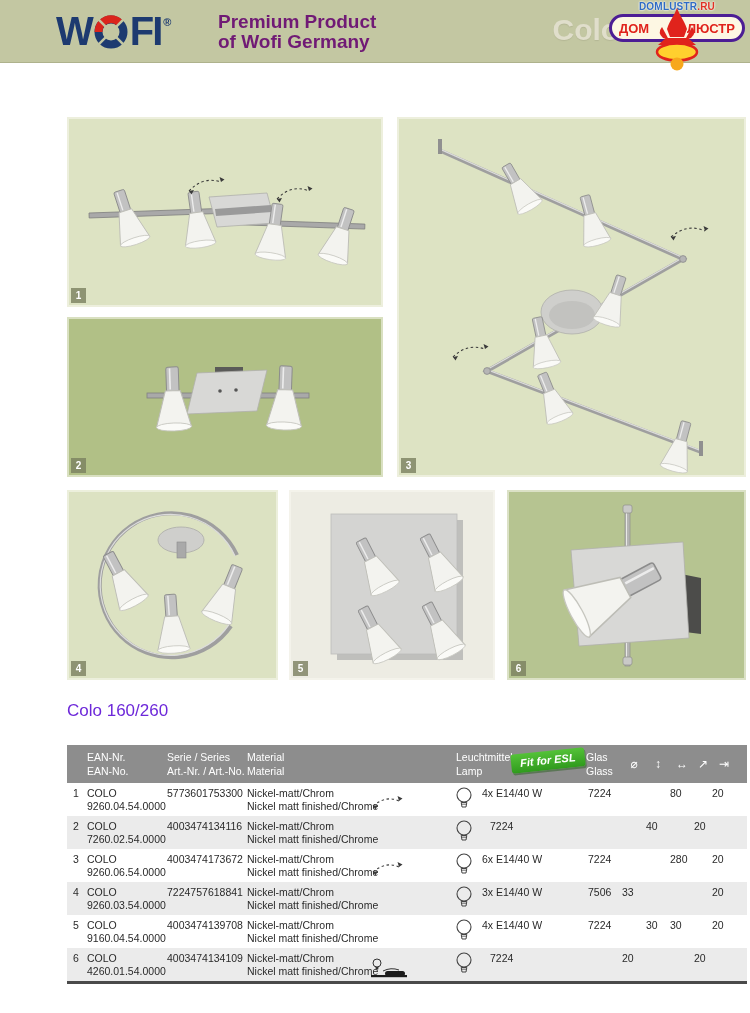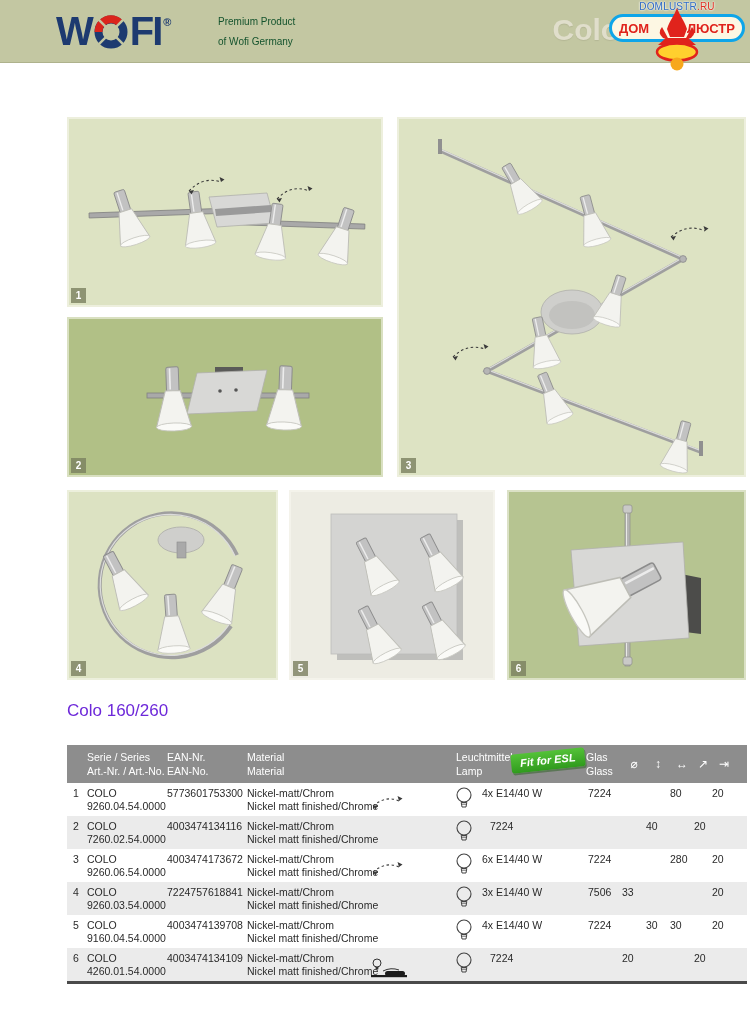--- a/index.html
+++ b/index.html
@@ -14,33 +14,33 @@
     position:absolute; left:0; top:0; width:750px; height:63px;
     background:#c3c7a2; border-bottom:1px solid #aeb28c;
   }
   .logo { position:absolute; left:56px; top:9px; display:flex; align-items:center; }
   .logo .lw {
     font-size:40px; font-weight:800; letter-spacing:-2px; color:#1d3a70;
     line-height:44px; transform:scaleY(1.02);
   }
   .logo svg { margin:2px 1px 0 1px; }
   .logo .reg { font-size:11px; font-weight:700; color:#1d3a70; margin:-18px 0 0 2px; }
-  .tagline { position:absolute; left:218px; top:12px; color:#14532d; font-size:10px; font-weight:400; line-height:20px; }
+  .tagline { position:absolute; left:218px; top:12px; color:#701a75; font-size:19px; font-weight:700; line-height:20px; }
   .page-title { position:absolute; right:14px; top:13px; font-size:30px; font-weight:700; white-space:nowrap; z-index:1; }
   .page-title .pt-pale { color:#e0decb; text-shadow:0 1px 1px #b4b795; }
   .page-title .pt-blue { color:#2b4c8e; }
 
   
   .wm { position:absolute; top:1px; right:5px; width:136px; z-index:30; text-align:center; }
-  .wm-url { font-size:10px; font-weight:400; letter-spacing:0.2px;
+  .wm-url { font-size:10px; font-weight:700; letter-spacing:0.2px;
     text-shadow:0 0 2px #fff, 0 0 2px #fff; }
   .wm-url .u1 { color:#2f6bc4; } .wm-url .u2 { color:#e03224; }
   .wm-badge {
     position:relative; margin-top:2px; height:28px; background:#fdf7e3;
-    border:3px solid #0ea5e9; border-radius:15px; display:flex; align-items:center;
+    border:3px solid #4c1d95; border-radius:15px; display:flex; align-items:center;
     justify-content:space-between; padding:0 7px; color:#e0231c;
     font-weight:800; font-size:13px;
   }
   .wm-chand { position:absolute; left:50%; top:-10px; transform:translateX(-50%); z-index:2; }
 
   
   .panel { position:absolute; border:2px solid rgba(250,250,242,0.55); }
   #panel-1 { left:67px;  top:117px; width:316px; height:190px; background:#dde3c3; }
   #panel-2 { left:67px;  top:317px; width:316px; height:160px; background:#b1c086; }
   #panel-3 { left:397px; top:117px; width:349px; height:360px; background:#dde3c3; }
@@ -337,27 +337,27 @@
   </svg>
   <div class="pnum">6</div>
 </div>
 
 <div class="section-title">Colo 160/260</div>
 
 <div class="ptable">
 
   <div class="grid thead">
     <div class="hc"></div>
+    <div class="hc">
+      <div>EAN-Nr.</div>
+        <div>EAN-No.</div>
+    </div>
     <div class="hc two">
       <div>Serie / Series</div>
         <div>Art.-Nr. / Art.-No.</div>
-    </div>
-    <div class="hc">
-      <div>EAN-Nr.</div>
-        <div>EAN-No.</div>
     </div>
     <div class="hc">
       <div>Material</div>
         <div>Material</div>
     </div>
     <div class="hc lampspan">
       <div>Leuchtmittel</div>
         <div>Lamp</div>
     </div>
     <div class="hc pad">

